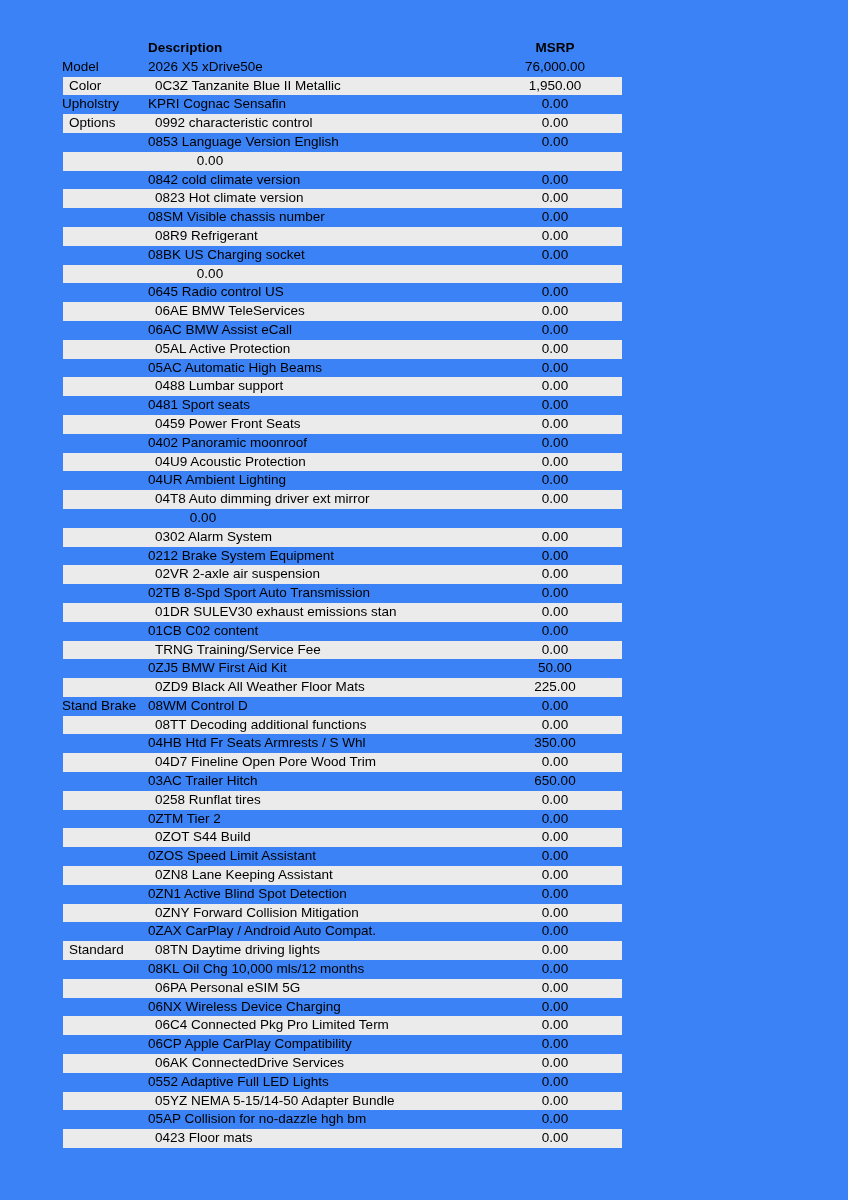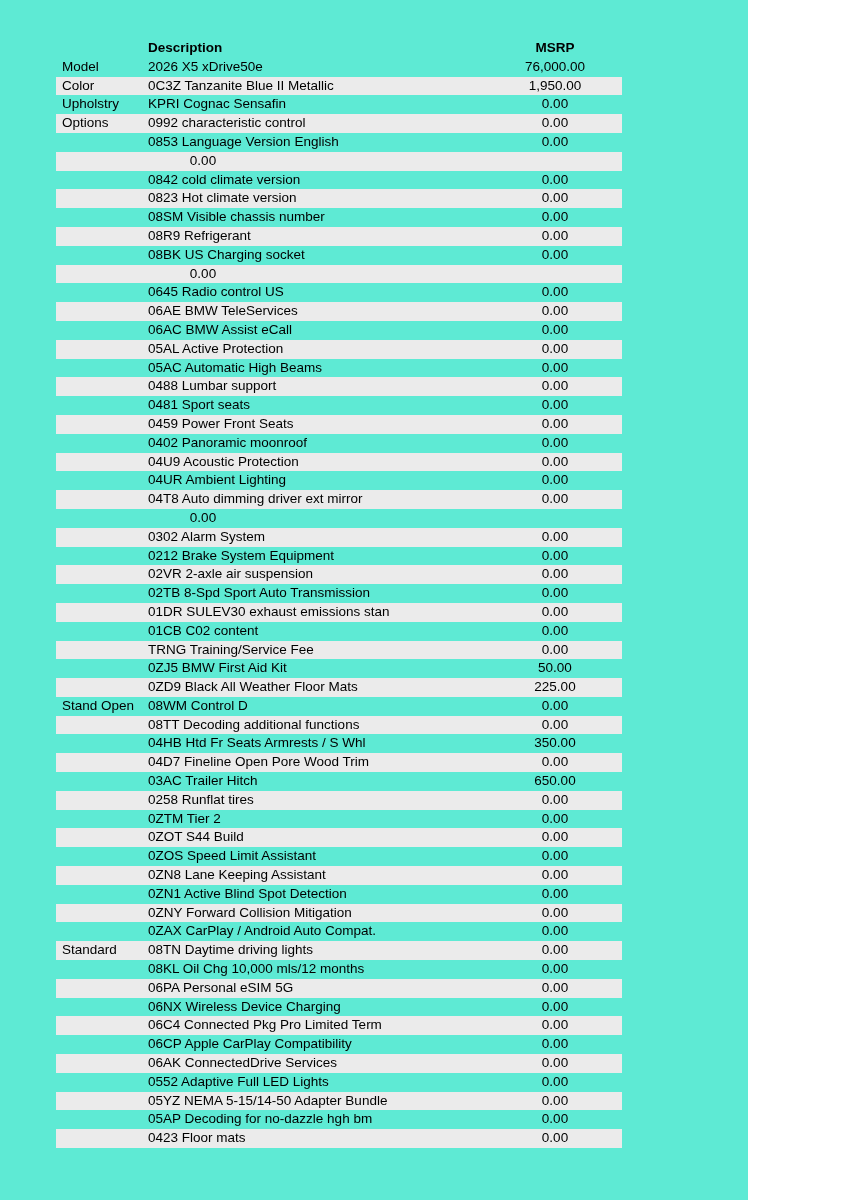--- a/index.html
+++ b/index.html
@@ -10,41 +10,42 @@
     width: 848px;
     height: 1200px;
     background: #ffffff;
     font-family: "Liberation Sans", sans-serif;
     font-size: 13.5px;
     color: #000000;
     -webkit-font-smoothing: antialiased;
   }
   .page {
     position: relative;
-    width: 748px;
+    width: 848px;
     height: 1200px;
-    background: #5eead4;
+    background: #3b82f6;
     overflow: hidden;
   }
   .price-table {
     position: absolute;
     top: 39px;
     left: 56px;
     width: 566px;
   }
   .row {
     display: flex;
     height: 18.8px;
     line-height: 18.8px;
     align-items: center;
     white-space: nowrap;
     overflow: hidden;
   }
   .row.striped {
     background: var(--stripe, #ebebeb);
+    margin-left: 7px;
   }
   .cell-category {
     width: 92px;
     flex: none;
     padding-left: 6px;
     box-sizing: border-box;
     overflow: hidden;
   }
   .cell-description {
     flex: 1;
@@ -235,21 +236,21 @@
     <div class="cell-category"></div>
     <div class="cell-description">0ZJ5 BMW First Aid Kit</div>
     <div class="cell-msrp">50.00</div>
   </div>
         <div class="row striped">
     <div class="cell-category"></div>
     <div class="cell-description">0ZD9 Black All Weather Floor Mats</div>
     <div class="cell-msrp">225.00</div>
   </div>
         <div class="row">
-    <div class="cell-category">Stand Open</div>
+    <div class="cell-category">Stand Brake</div>
     <div class="cell-description">08WM Control D</div>
     <div class="cell-msrp">0.00</div>
   </div>
         <div class="row striped">
     <div class="cell-category"></div>
     <div class="cell-description">08TT Decoding additional functions</div>
     <div class="cell-msrp">0.00</div>
   </div>
         <div class="row">
     <div class="cell-category"></div>
@@ -346,21 +347,21 @@
     <div class="cell-description">0552 Adaptive Full LED Lights</div>
     <div class="cell-msrp">0.00</div>
   </div>
         <div class="row striped">
     <div class="cell-category"></div>
     <div class="cell-description">05YZ NEMA 5-15/14-50 Adapter Bundle</div>
     <div class="cell-msrp">0.00</div>
   </div>
         <div class="row">
     <div class="cell-category"></div>
-    <div class="cell-description">05AP Decoding for no-dazzle hgh bm</div>
+    <div class="cell-description">05AP Collision for no-dazzle hgh bm</div>
     <div class="cell-msrp">0.00</div>
   </div>
         <div class="row striped">
     <div class="cell-category"></div>
     <div class="cell-description">0423 Floor mats</div>
     <div class="cell-msrp">0.00</div>
   </div>
       </div>
   </div>
 </div>

